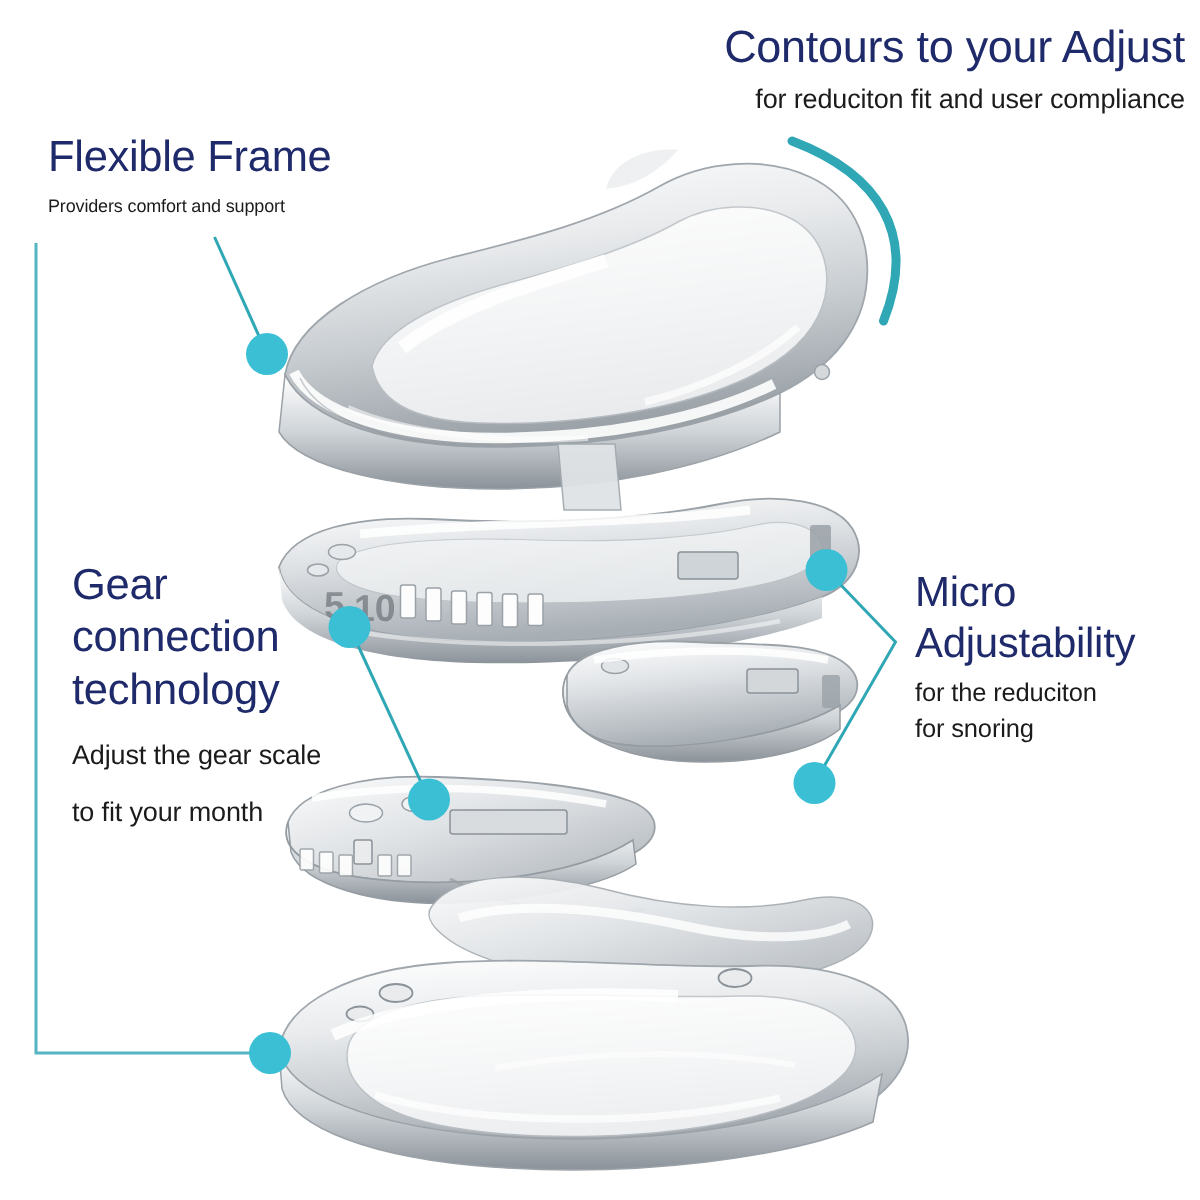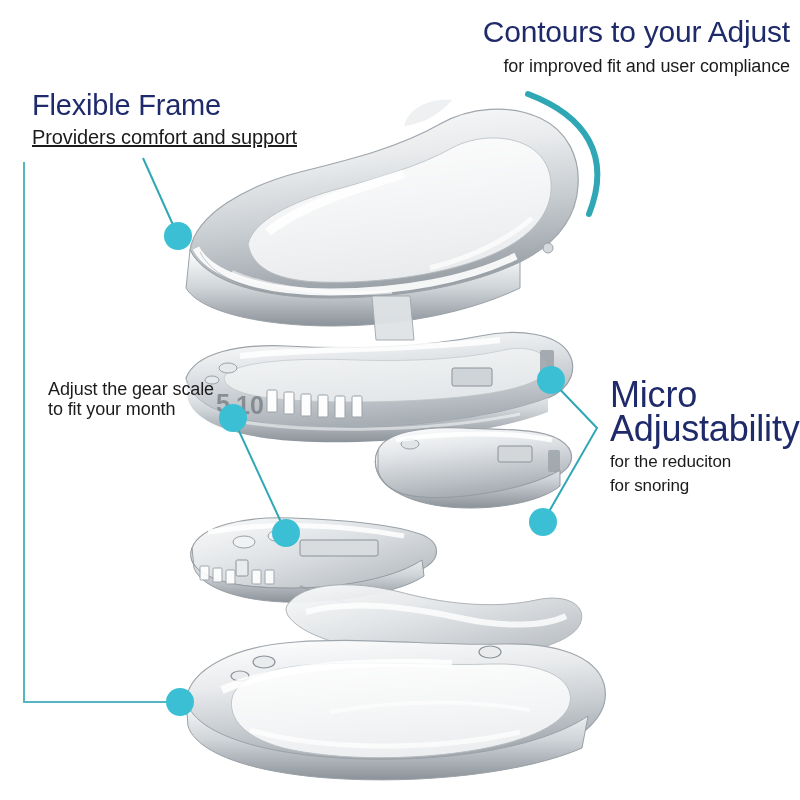--- a/index.html
+++ b/index.html
@@ -34,32 +34,32 @@
   #callout-contours {
     left: 424px; top: 14px; width: 366px; text-align: right;
   }
   #callout-contours .title { font-size: 30px; line-height: 36px; }
   #callout-contours .sub   { font-size: 18px; line-height: 24px; margin-top: 4px; }
 
   #callout-flexible {
     left: 32px; top: 88px; width: 330px; text-align: left;
   }
   #callout-flexible .title { font-size: 29px; line-height: 34px; }
-  #callout-flexible .sub   { font-size: 20px; line-height: 23px; margin-top: 4px; text-decoration: underline; }
+  #callout-flexible .sub   { font-size: 12px; line-height: 23px; margin-top: 4px; }
 
   #callout-gear {
     left: 48px; top: 373px; width: 250px; text-align: left;
   }
   #callout-gear .title { font-size: 29px; line-height: 35px; }
-  #callout-gear .sub   { font-size: 18px; line-height: 20px; margin-top: 6px; }
+  #callout-gear .sub   { font-size: 18px; line-height: 38px; margin-top: 6px; }
 
   #callout-micro {
     left: 610px; top: 378px; width: 188px; text-align: left;
   }
-  #callout-micro .title { font-size: 36px; line-height: 34px; }
+  #callout-micro .title { font-size: 28px; line-height: 34px; }
   #callout-micro .sub   { font-size: 17px; line-height: 24px; margin-top: 4px; }
 
   
   .layer {
     position: absolute; left: 0; top: 0;
     width: 800px; height: 800px;
   }
   #connector-layer { z-index: 6; }
   #product-layer   { z-index: 4; }
   #dot-layer       { z-index: 8; }
@@ -285,29 +285,32 @@
     <circle cx="178" cy="236" r="14" fill="#3bbfd4"></circle>
     <circle cx="233" cy="418" r="14" fill="#3bbfd4"></circle>
     <circle cx="286" cy="533" r="14" fill="#3bbfd4"></circle>
     <circle cx="551" cy="380" r="14" fill="#3bbfd4"></circle>
     <circle cx="543" cy="522" r="14" fill="#3bbfd4"></circle>
     <circle cx="180" cy="702" r="14" fill="#3bbfd4"></circle>
   </svg>
 
   <div class="callout" id="callout-contours">
     <div class="title">Contours to your Adjust</div>
-    <div class="sub">for improved fit and user compliance</div>
+    <div class="sub">for reduciton fit and user compliance</div>
   </div>
 
   <div class="callout" id="callout-flexible">
     <div class="title">Flexible Frame</div>
     <div class="sub">Providers comfort and support</div>
   </div>
 
   <div class="callout" id="callout-gear">
+    <div class="title">Gear
+connection
+technology</div>
     <div class="sub">Adjust the gear scale
 to fit your month</div>
   </div>
 
   <div class="callout" id="callout-micro">
     <div class="title">Micro
 Adjustability</div>
     <div class="sub">for the reduciton
 for snoring</div>
   </div>

